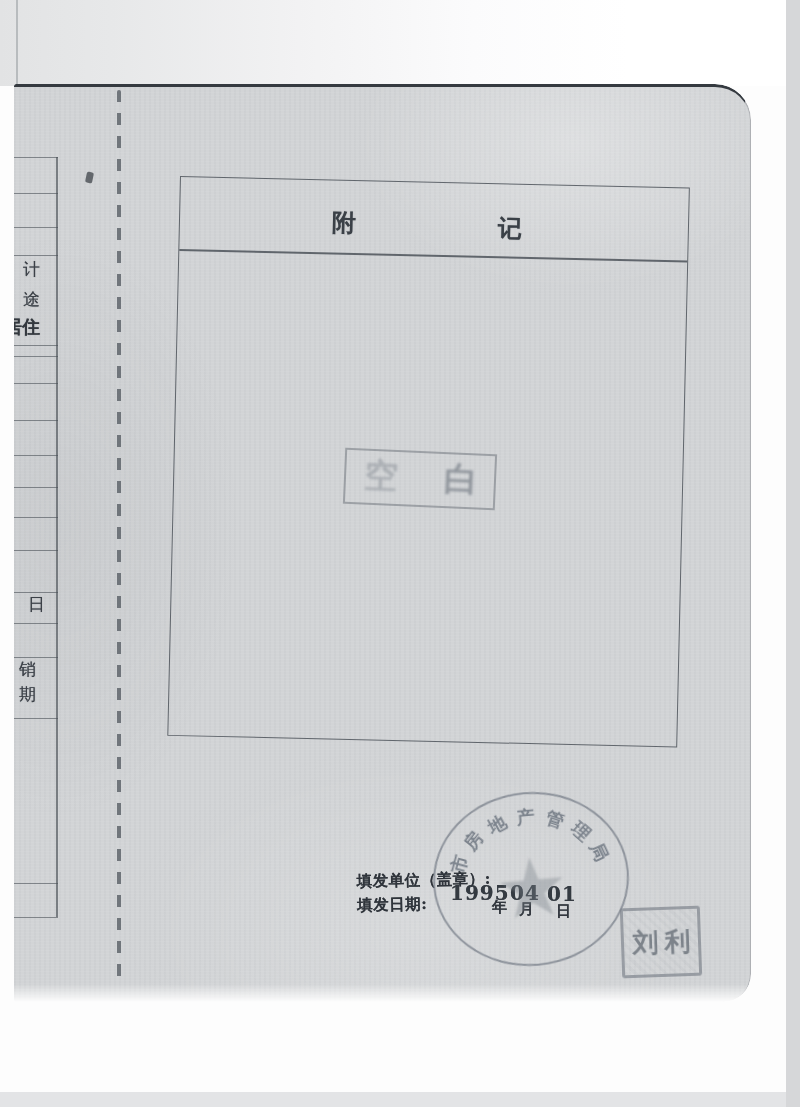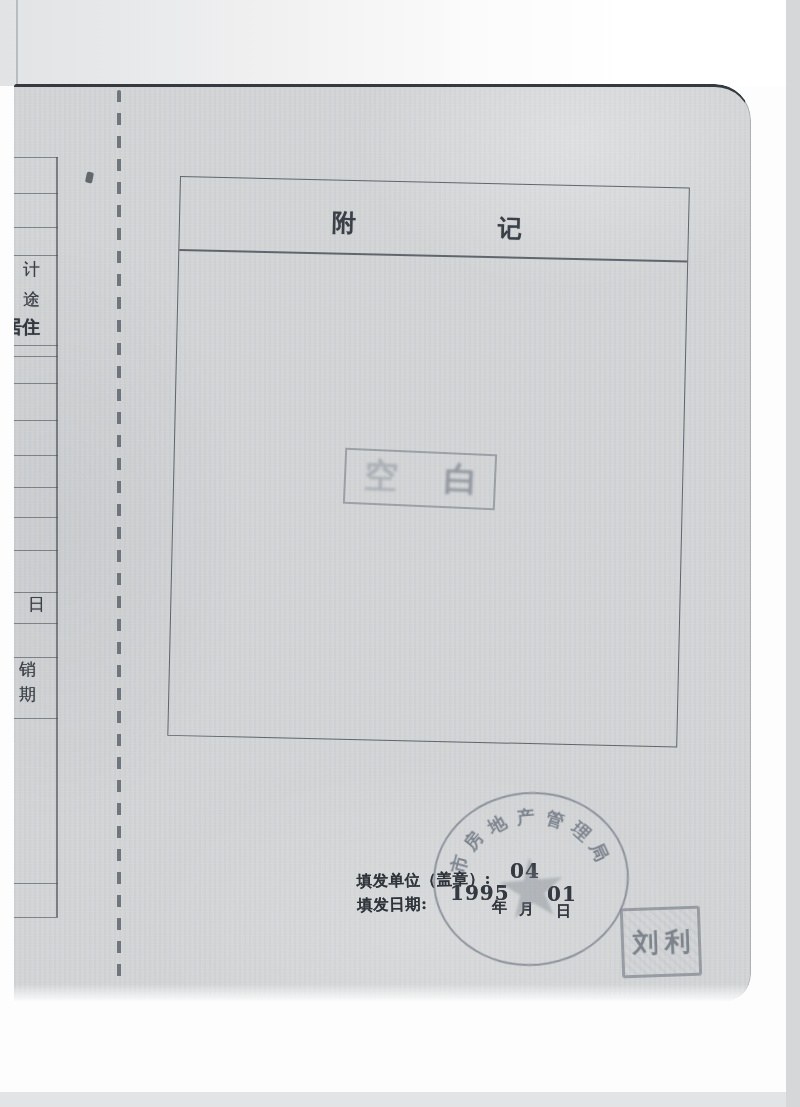--- a/index.html
+++ b/index.html
@@ -66,21 +66,21 @@
 
   
   .footer-labels{ position:absolute; left:357px; top:868px; transform:rotate(-1.2deg);
     font-size:15.5px; font-weight:700; color:#2f343b; letter-spacing:.5px; line-height:24px;
     text-shadow:0 0 .6px rgba(47,52,59,.7); }
   .date-val{ position:absolute; font-size:20px; font-weight:600; color:#343a41; letter-spacing:1px;
     text-shadow:0 0 .5px rgba(52,58,65,.7); }
   .date-unit{ position:absolute; font-size:15px; font-weight:700; color:#32373e;
     text-shadow:0 0 .5px rgba(50,55,62,.7); }
   .dv-year{ left:450px; top:881px; } .du-year{ left:492px; top:898px; }
-  .dv-month{ left:510px; top:859px; } .du-month{ left:519px; top:900px; }
+  .dv-month{ left:510px; top:881px; } .du-month{ left:519px; top:900px; }
   .dv-day{ left:547px; top:882px; } .du-day{ left:556px; top:902px; }
 
   
   .round-seal{ position:absolute; left:433px; top:792px; width:196px; height:174px; transform:rotate(-5deg); }
   .round-seal .ring{ position:absolute; inset:0; border:2.5px solid rgba(116,124,134,.72);
     border-radius:50%; filter:blur(.4px); }
   .round-seal .arc-char{ position:absolute; font-size:18px; font-weight:700;
     color:rgba(103,111,122,.8); filter:blur(.5px); }
   .round-seal .star{ position:absolute; left:98px; top:96px; transform:translate(-50%,-50%);
     font-size:82px; color:rgba(122,129,138,.38); filter:blur(1.1px);

